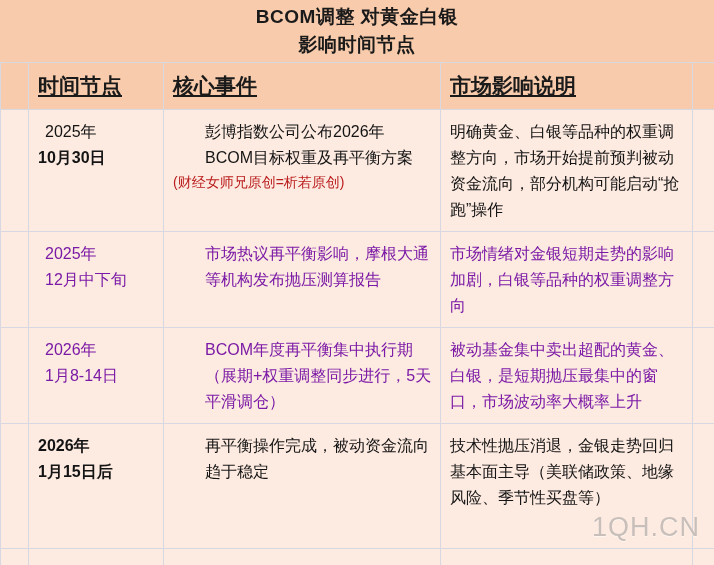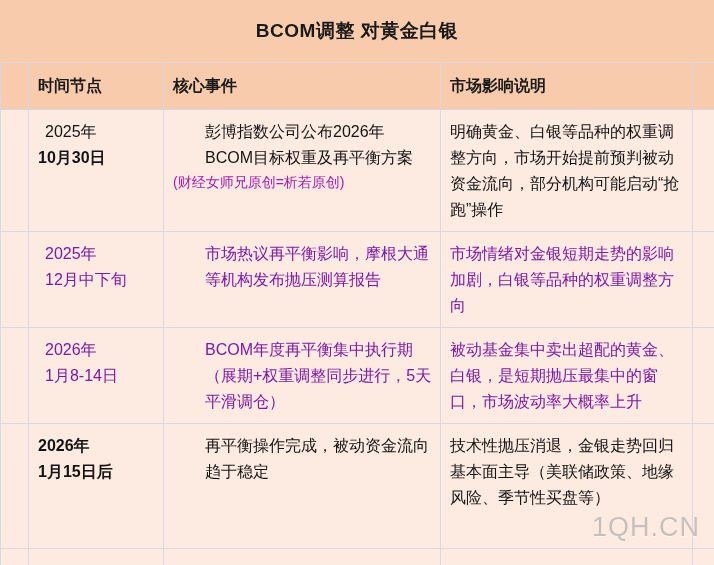--- a/index.html
+++ b/index.html
@@ -61,46 +61,47 @@
   .c-impact   { width: 252px; }
   .c-spacer-r { width: 22px; }
 
   
   tr.head td {
     background: #F7CBAB;
     height: 46px;
   }
   tr.head td.spacer { background: #F7CBAB; }
   .hdr-txt {
-    font-size: 16px;
+    font-size: 21px;
     font-weight: bold;
     color: #1a1a1a;
     padding: 11px 0 0 9px;
     line-height: 24px;
     white-space: nowrap;
+    text-decoration: underline;
   }
 
   
   .cell {
     padding: 9px 8px 8px 9px;
     font-size: 16px;
     line-height: 26px;
     color: #1a1a1a;
   }
   .cell.dark { color: #141414; }
   .cell.purple { color: #7B1AA6; }
 
   .line-1 { font-weight: normal; display: block; margin-left: 7px; }
   .line-2 { font-weight: bold;   display: block; }
 
   .para { display: block; margin-left: 32px; }
 
   .watermark-inline {
     display: block;
-    color: #a21caf;
+    color: #b91c1c;
     font-size: 14px;
     line-height: 22px;
     font-weight: normal;
   }
 
   
   tr.r1 td { height: 115px; }
   tr.r2 td { height: 88px;  }
   tr.r3 td { height: 91px;  }
   tr.r4 td { height: 124px; }
@@ -119,20 +120,21 @@
     text-shadow: 0 1px 0 #fff6f0;
   }
 </style>
 </head>
 <body>
 
 <div id="sheet">
 
   <div class="title-banner">
     <div class="title-line">BCOM调整 对黄金白银</div>
+    <div class="title-line">影响时间节点</div>
   </div>
 
   <table class="grid">
     <colgroup>
       <col class="c-spacer-l">
       <col class="c-time">
       <col class="c-event">
       <col class="c-impact">
       <col class="c-spacer-r">
     </colgroup>

